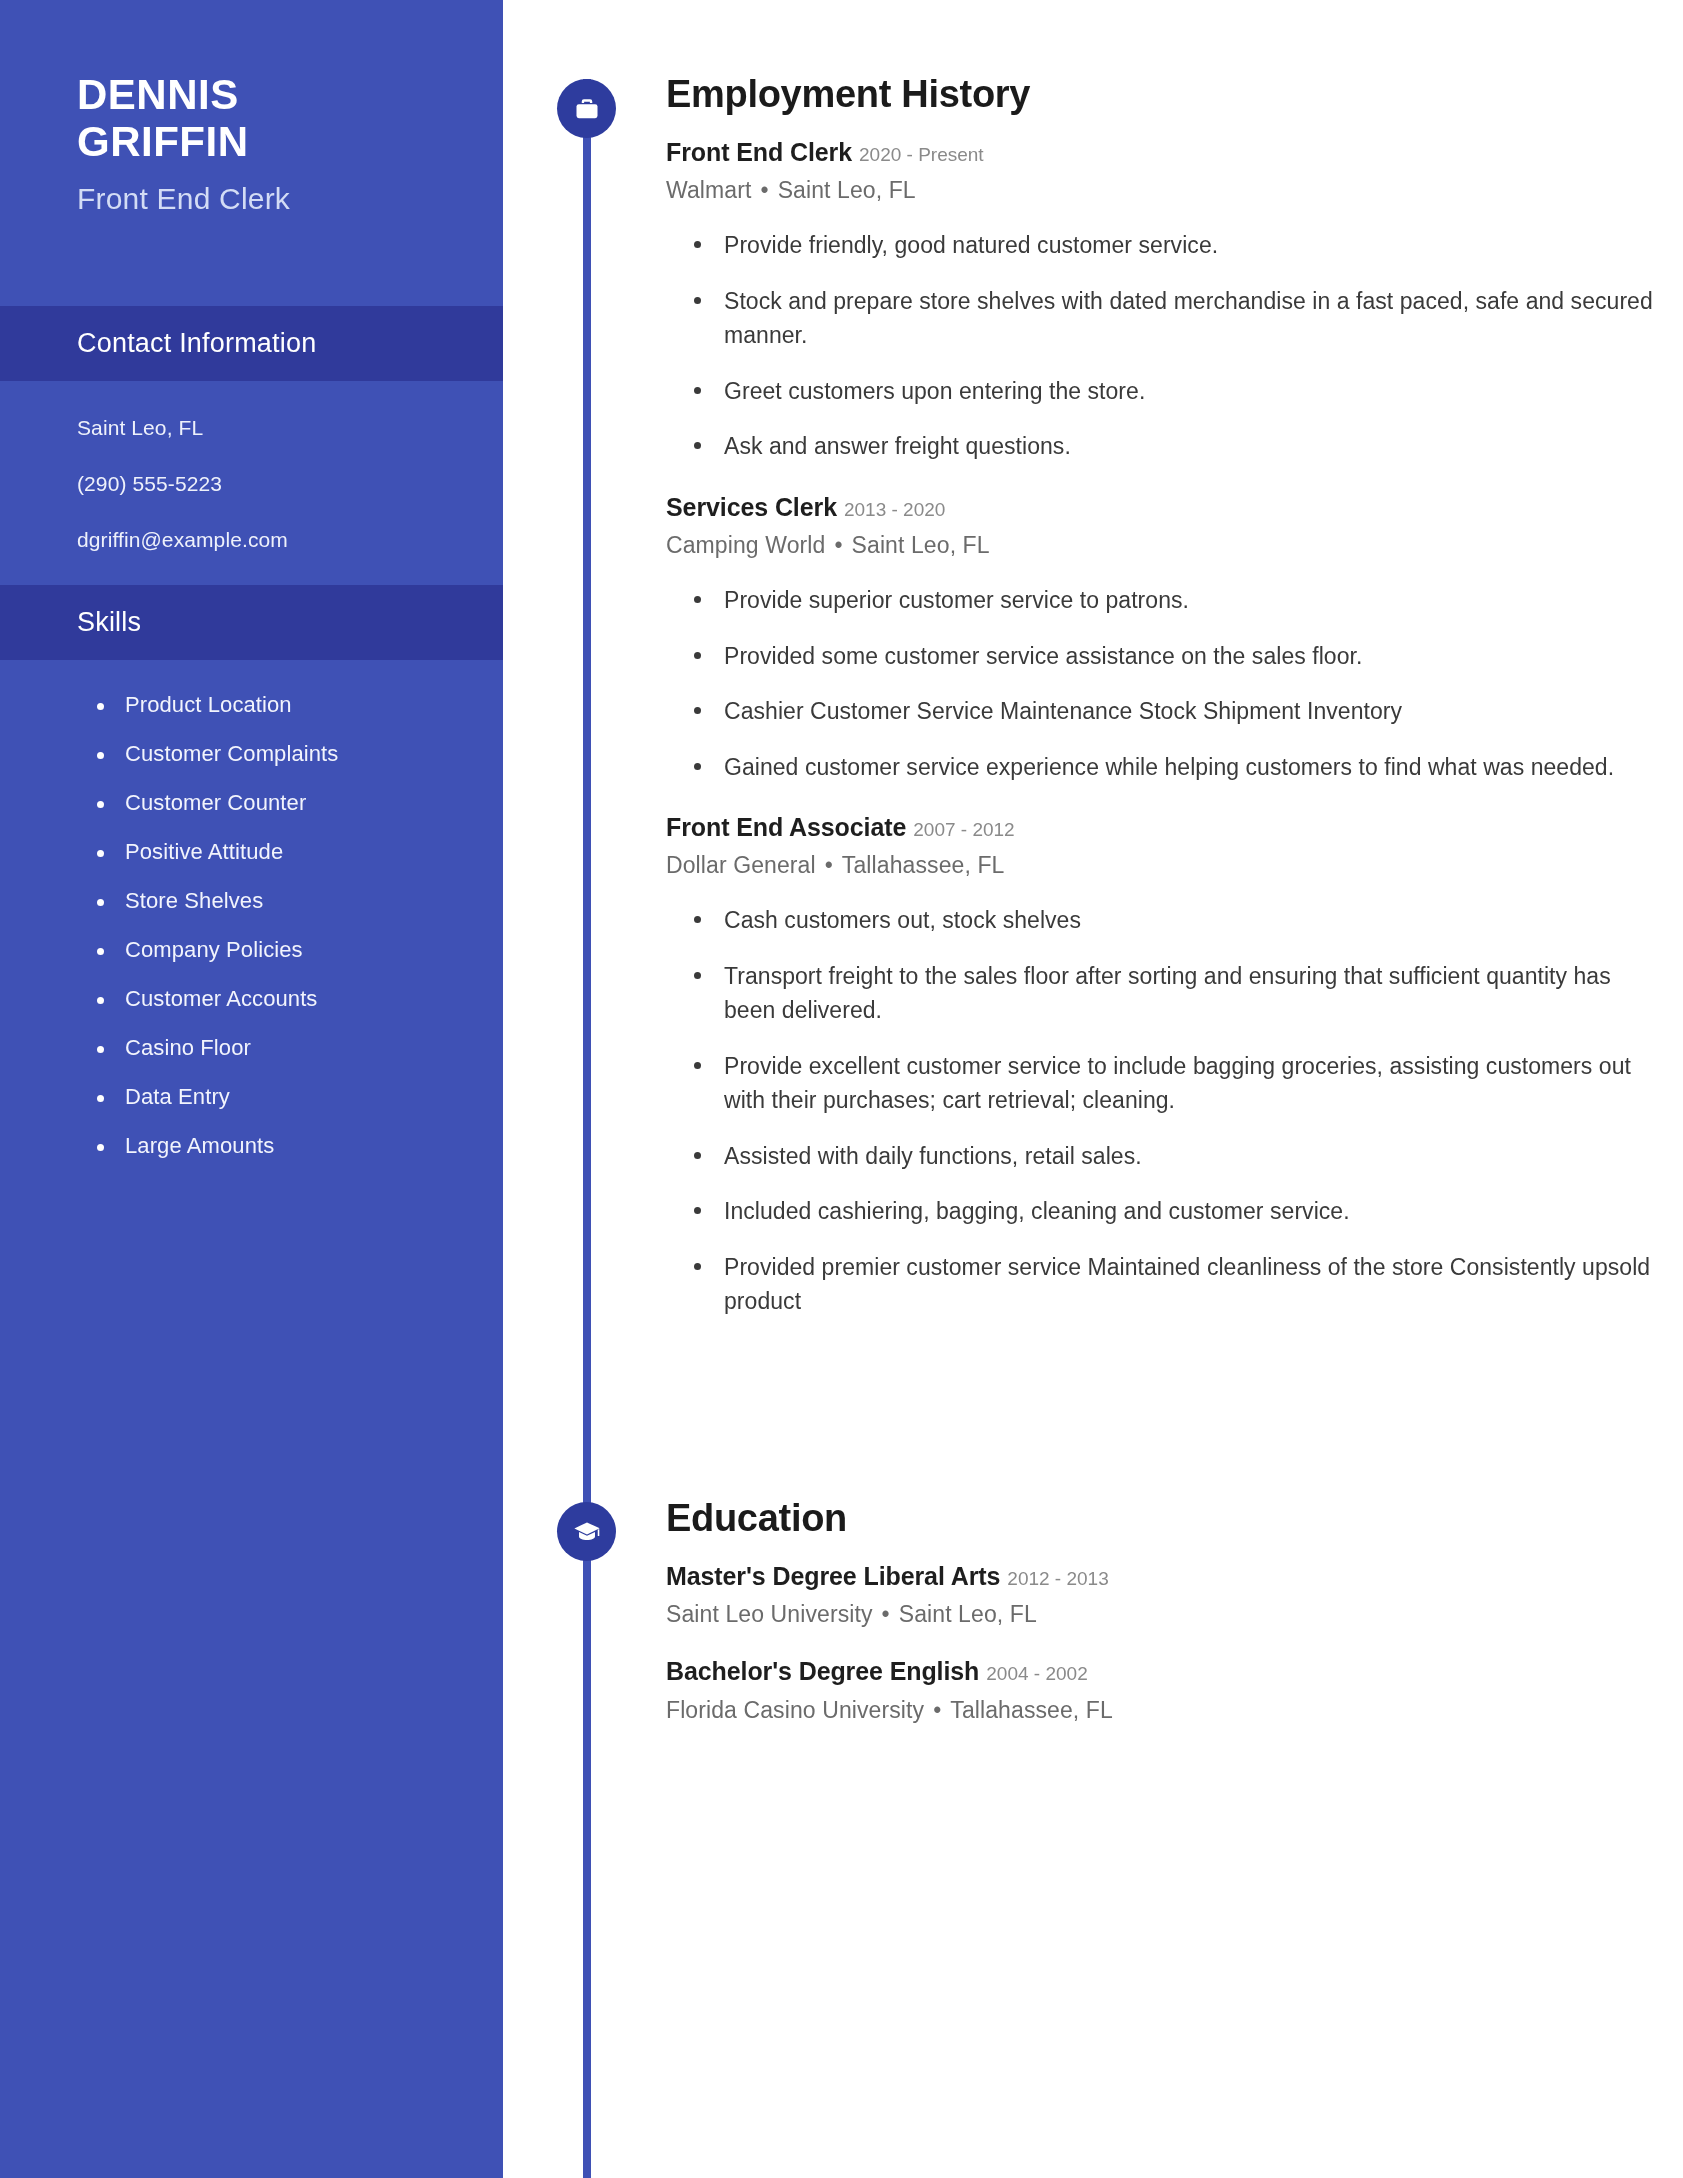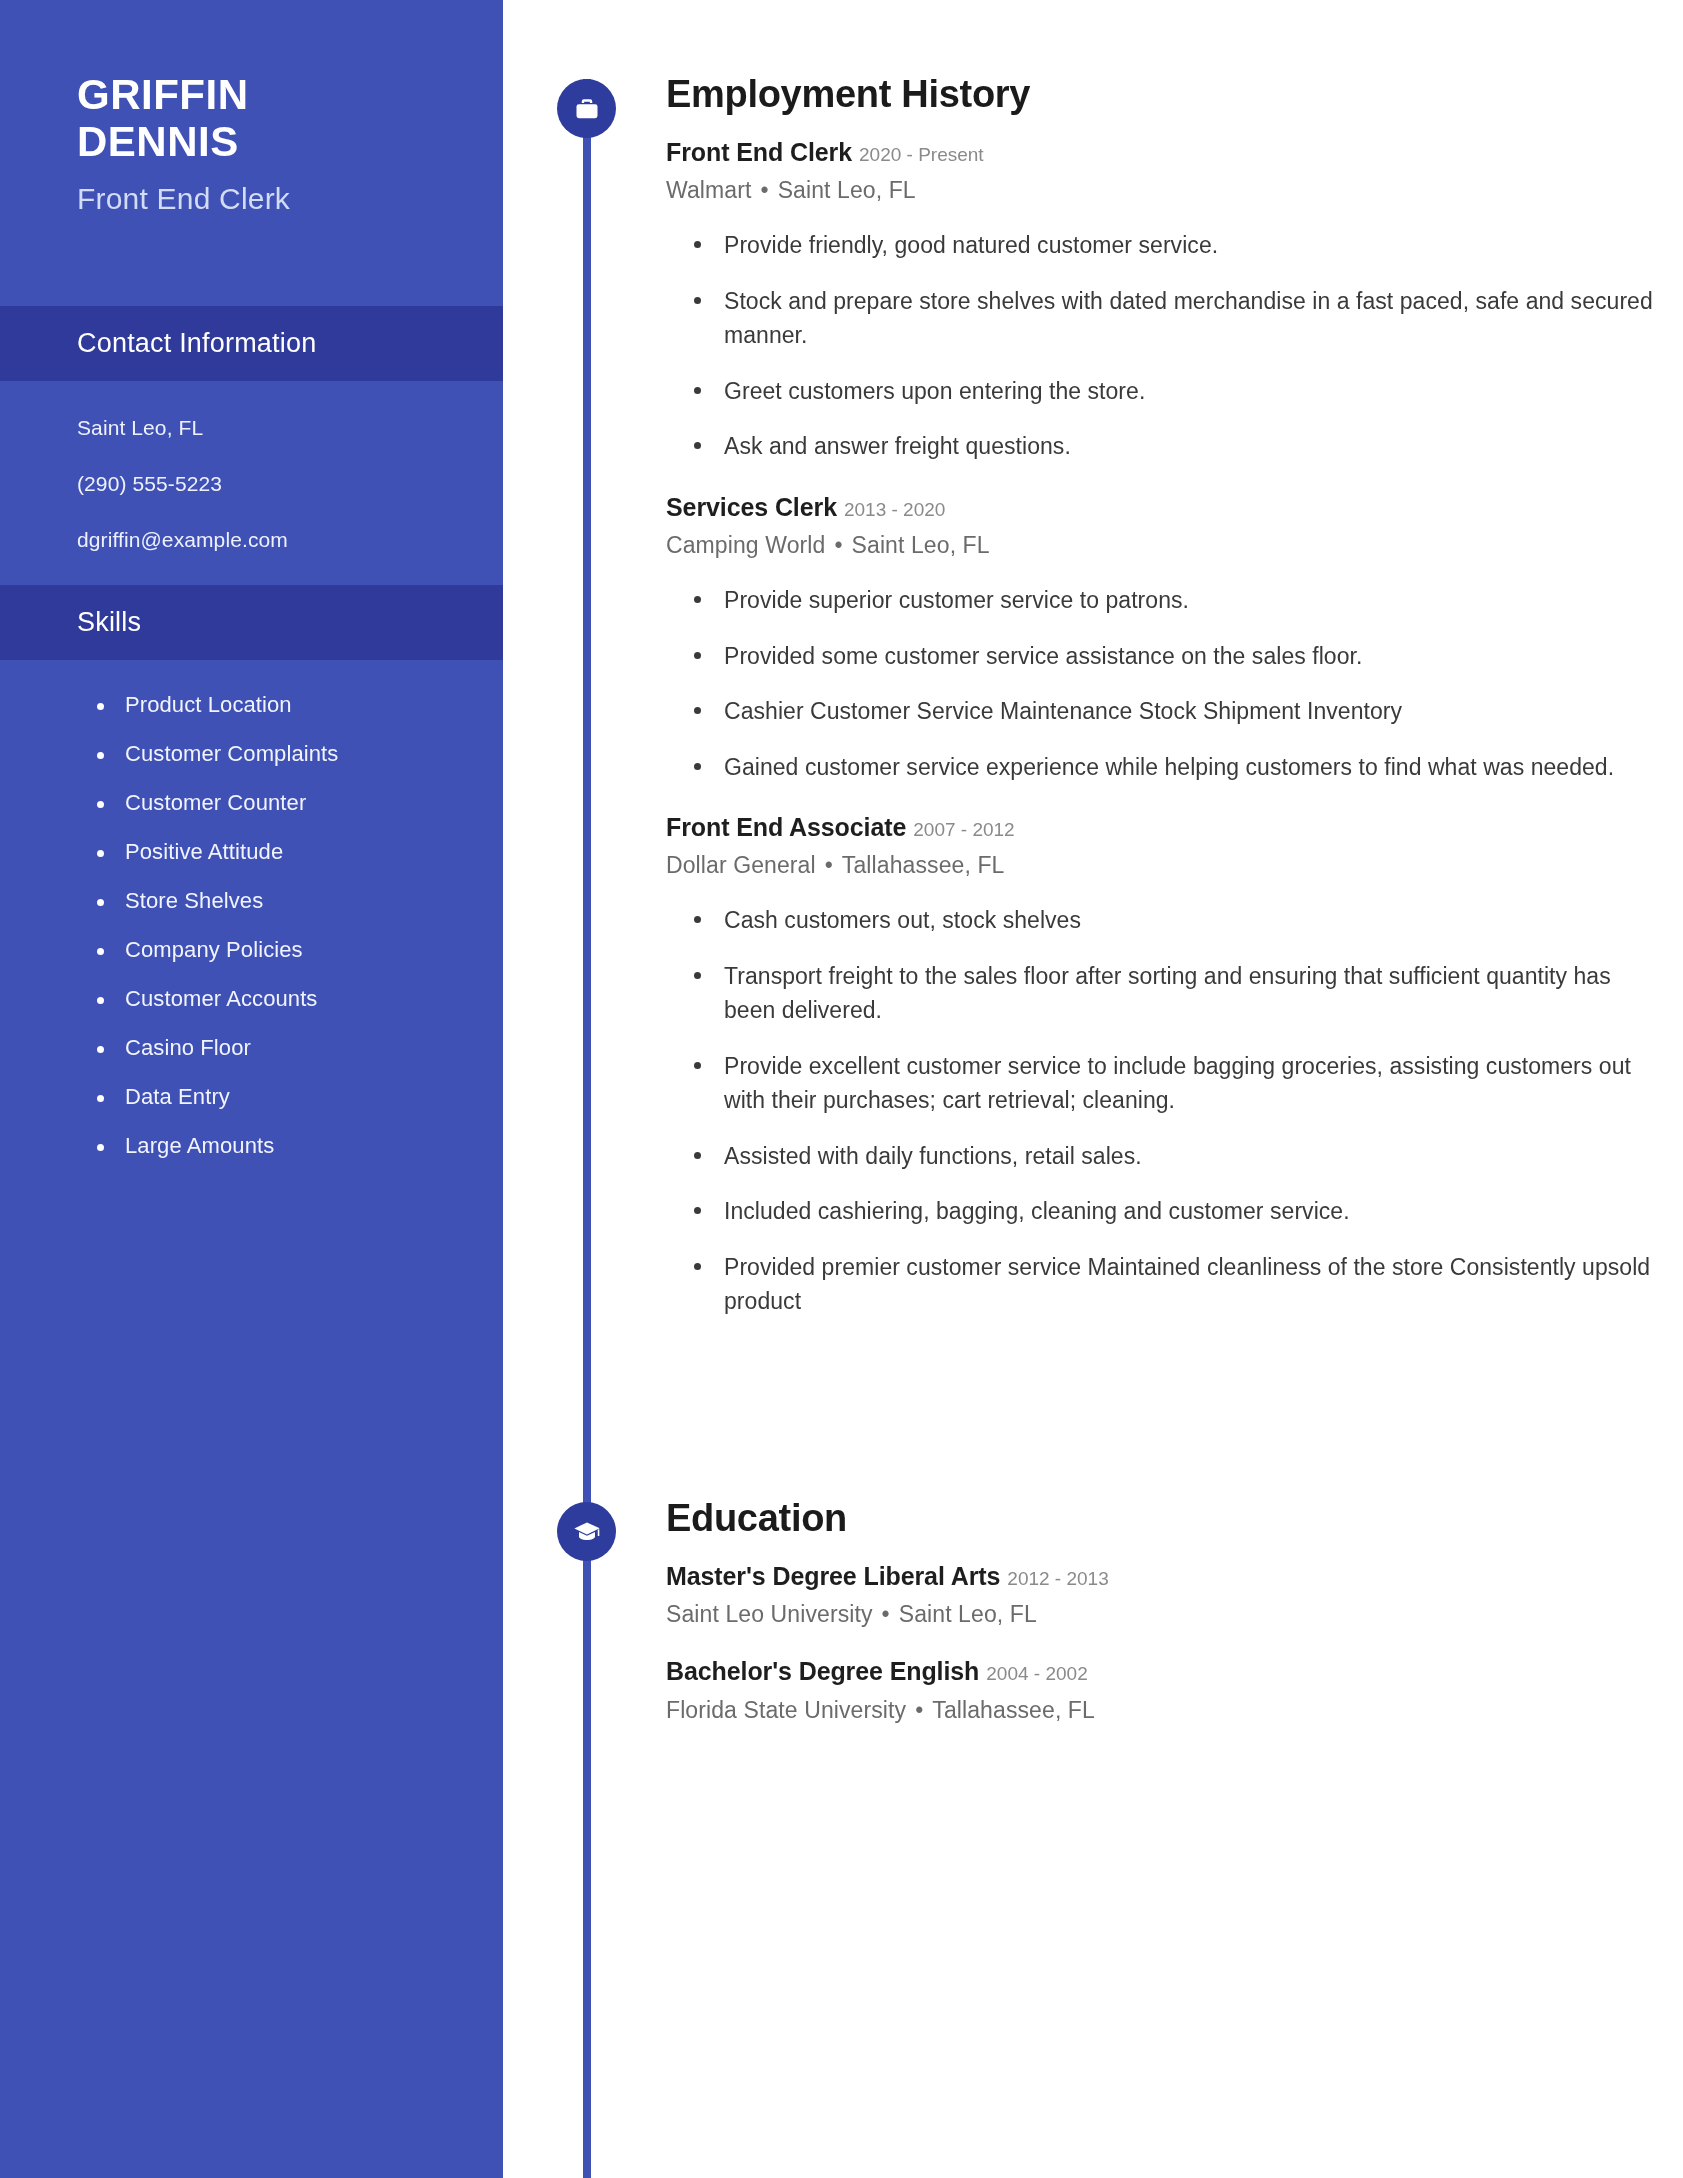--- a/index.html
+++ b/index.html
@@ -198,22 +198,22 @@
   }
 </style>
 </head>
 <body>
 
 <div class="resume">
 
   <aside class="sidebar">
 
     <div class="name-block">
+      <div class="name-line">DENNIS</div>
       <div class="name-line">GRIFFIN</div>
-      <div class="name-line">DENNIS</div>
       <div class="job-title">Front End Clerk</div>
     </div>
 
     <div class="section-bar" id="contact-bar">Contact Information</div>
 
     <ul class="contact-list">
       <li>Saint Leo, FL</li>
       <li>(290) 555-5223</li>
       <li>dgriffin@example.com</li>
     </ul>
@@ -314,20 +314,20 @@
         <div class="entry-sub">
           <span>Saint Leo University</span><span class="sep">•</span><span>Saint Leo, FL</span>
         </div>
       </div>
 
       <div class="entry spaced">
         <div class="entry-head">
           <span class="role">Bachelor's Degree English</span><span class="dates">2004 - 2002</span>
         </div>
         <div class="entry-sub">
-          <span>Florida State University</span><span class="sep">•</span><span>Tallahassee, FL</span>
+          <span>Florida Casino University</span><span class="sep">•</span><span>Tallahassee, FL</span>
         </div>
       </div>
     </section>
 
   </main>
 </div>
 
 
 </body></html>

